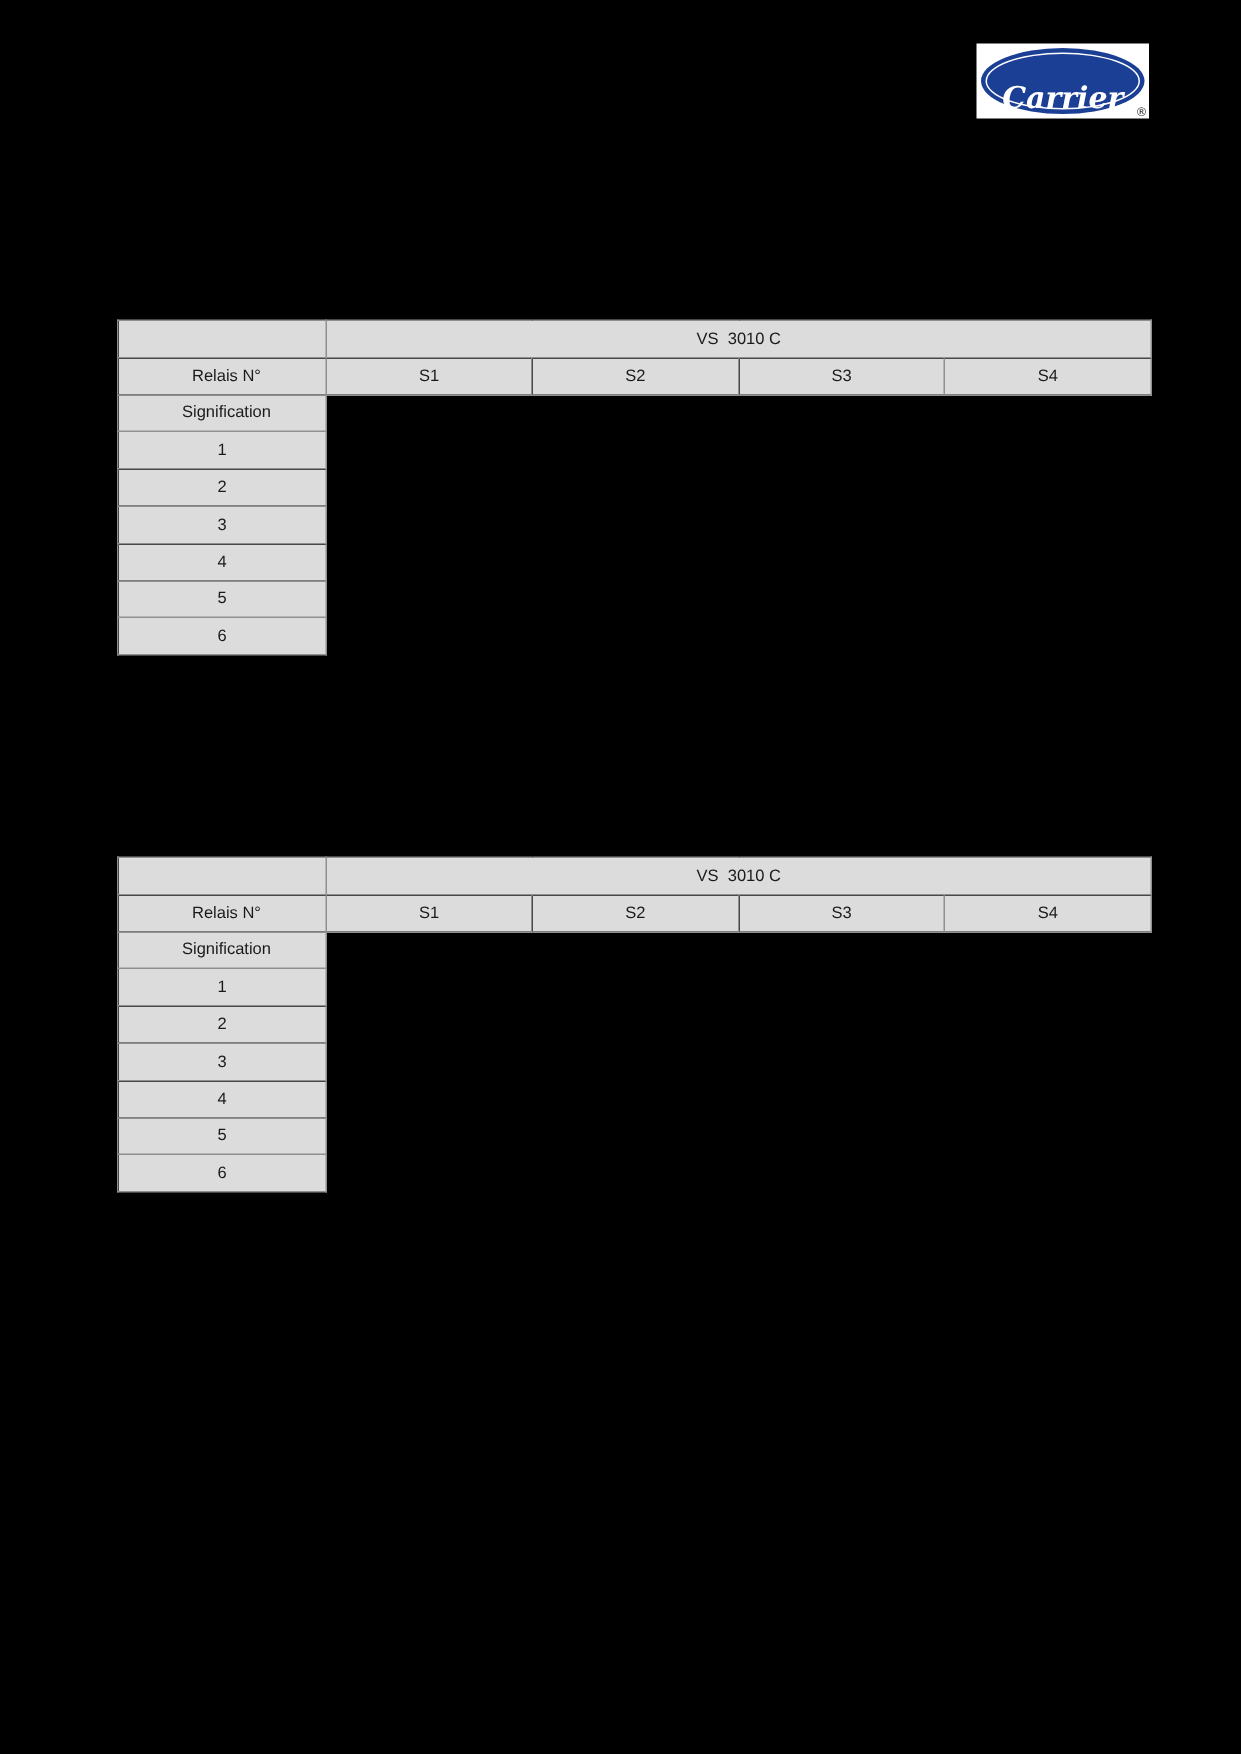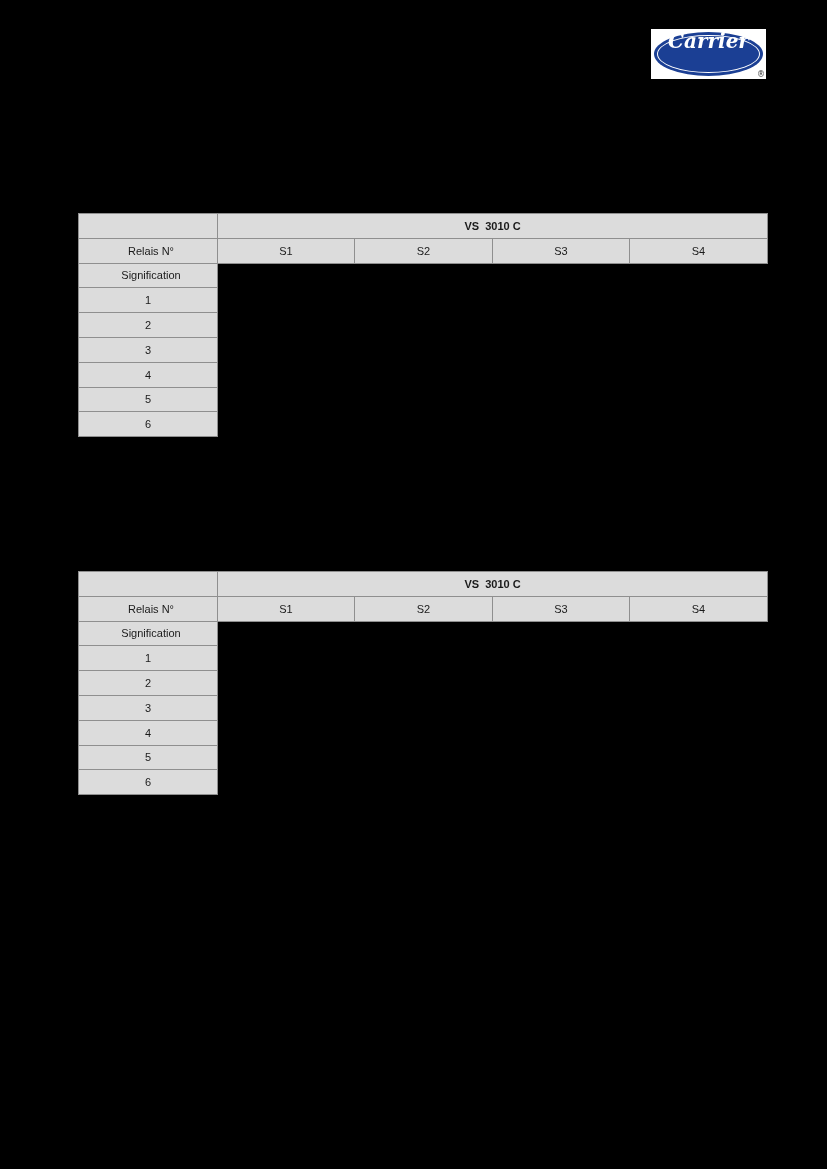--- a/index.html
+++ b/index.html
@@ -27,21 +27,21 @@
   }
   .logo-ellipse {
     position: absolute;
     left: 3px;
     top: 3px;
     right: 3px;
     bottom: 3px;
     background: #1b3f94;
     border-radius: 50%;
     display: flex;
-    align-items: flex-start;
+    align-items: flex-end;
     justify-content: center;
   }
   .logo-ring {
     position: absolute;
     left: 3px;
     top: 3px;
     right: 3px;
     bottom: 3px;
     border: 1px solid #ffffff;
     border-radius: 50%;
@@ -93,21 +93,21 @@
     border: none;
   }
   .relay-table td.left {
     text-align: center;
     padding-left: 6px;
   }
   .relay-table td.center {
     text-align: center;
   }
   .relay-table td.bold {
-    font-weight: bold;
+    font-weight: normal;
     margin-top: 20px;
   }
   .relay-table td.pre {
     white-space: pre;
   }
   .table-1 { top: 213px; }
   .table-2 { top: 571px; }
 </style>
 </head>
 <body>

